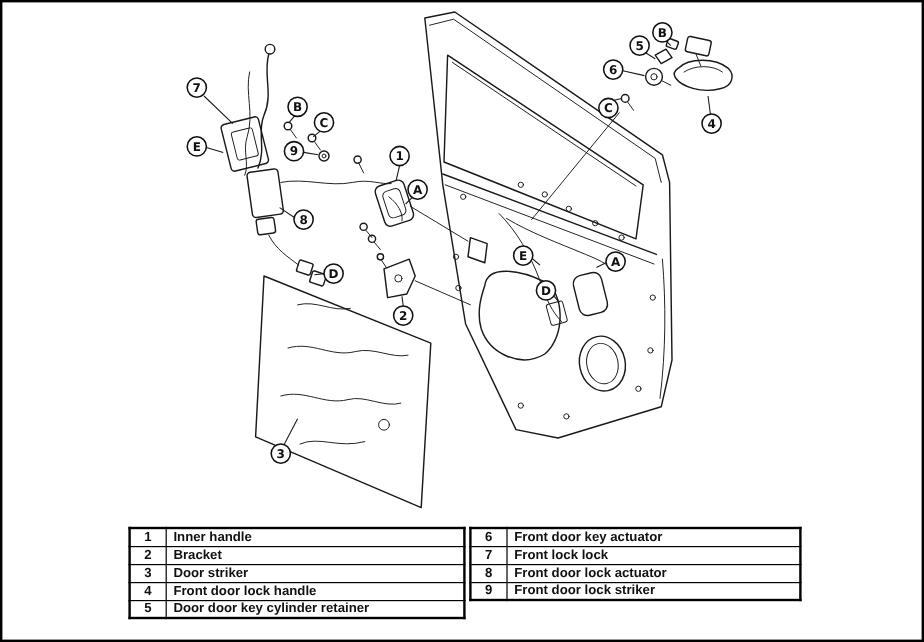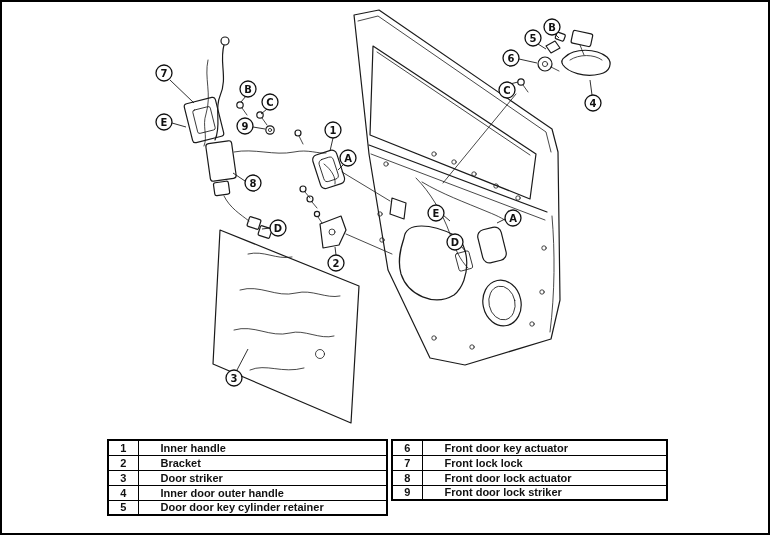--- a/index.html
+++ b/index.html
@@ -30,21 +30,21 @@
     border-collapse: collapse;
     background: #ffffff;
     table-layout: fixed;
     border: 2px solid #000000;
   }
   .legend td {
     border: 1px solid #000000;
     font-size: 11px;
     font-weight: bold;
     color: #111111;
-    padding: 0 22px;
+    padding: 0 6px;
     height: 15px;
     white-space: nowrap;
     overflow: hidden;
   }
   .legend td.num { width: 30px; text-align: center; padding: 0 2px; }
   .legend-left  { left: 105px; top: 437px; width: 281px; }
   .legend-right { left: 389px; top: 437px; width: 277px; }
 </style>
 </head>
 <body>
@@ -284,21 +284,21 @@
       <tr>
         <td class="num">2</td>
         <td>Bracket</td>
       </tr>
       <tr>
         <td class="num">3</td>
         <td>Door striker</td>
       </tr>
       <tr>
         <td class="num">4</td>
-        <td>Inner door outer handle</td>
+        <td>Front door lock handle</td>
       </tr>
       <tr>
         <td class="num">5</td>
         <td>Door door key cylinder retainer</td>
       </tr>
     </tbody>
   </table>
 
   <table class="legend legend-right">
     <tbody>

